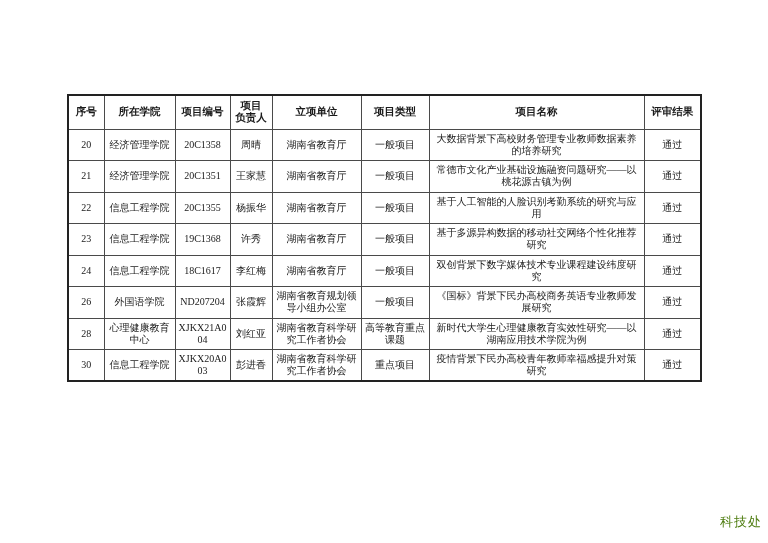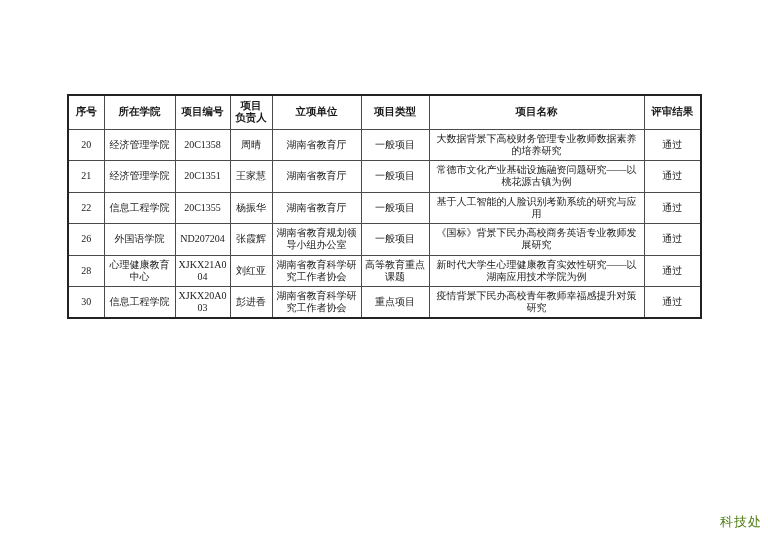--- a/index.html
+++ b/index.html
@@ -120,20 +120,40 @@
           <td>22</td>
           <td>信息工程学院</td>
           <td>20C1355</td>
           <td>杨振华</td>
           <td>湖南省教育厅</td>
           <td>一般项目</td>
           <td>基于人工智能的人脸识别考勤系统的研究与应用</td>
           <td>通过</td>
         </tr>
         <tr>
+          <td>23</td>
+          <td>信息工程学院</td>
+          <td>19C1368</td>
+          <td>许秀</td>
+          <td>湖南省教育厅</td>
+          <td>一般项目</td>
+          <td>基于多源异构数据的移动社交网络个性化推荐研究</td>
+          <td>通过</td>
+        </tr>
+        <tr>
+          <td>24</td>
+          <td>信息工程学院</td>
+          <td>18C1617</td>
+          <td>李红梅</td>
+          <td>湖南省教育厅</td>
+          <td>一般项目</td>
+          <td>双创背景下数字媒体技术专业课程建设纬度研究</td>
+          <td>通过</td>
+        </tr>
+        <tr>
           <td>26</td>
           <td>外国语学院</td>
           <td>ND207204</td>
           <td>张霞辉</td>
           <td>湖南省教育规划领导小组办公室</td>
           <td>一般项目</td>
           <td>《国标》背景下民办高校商务英语专业教师发展研究</td>
           <td>通过</td>
         </tr>
         <tr>

